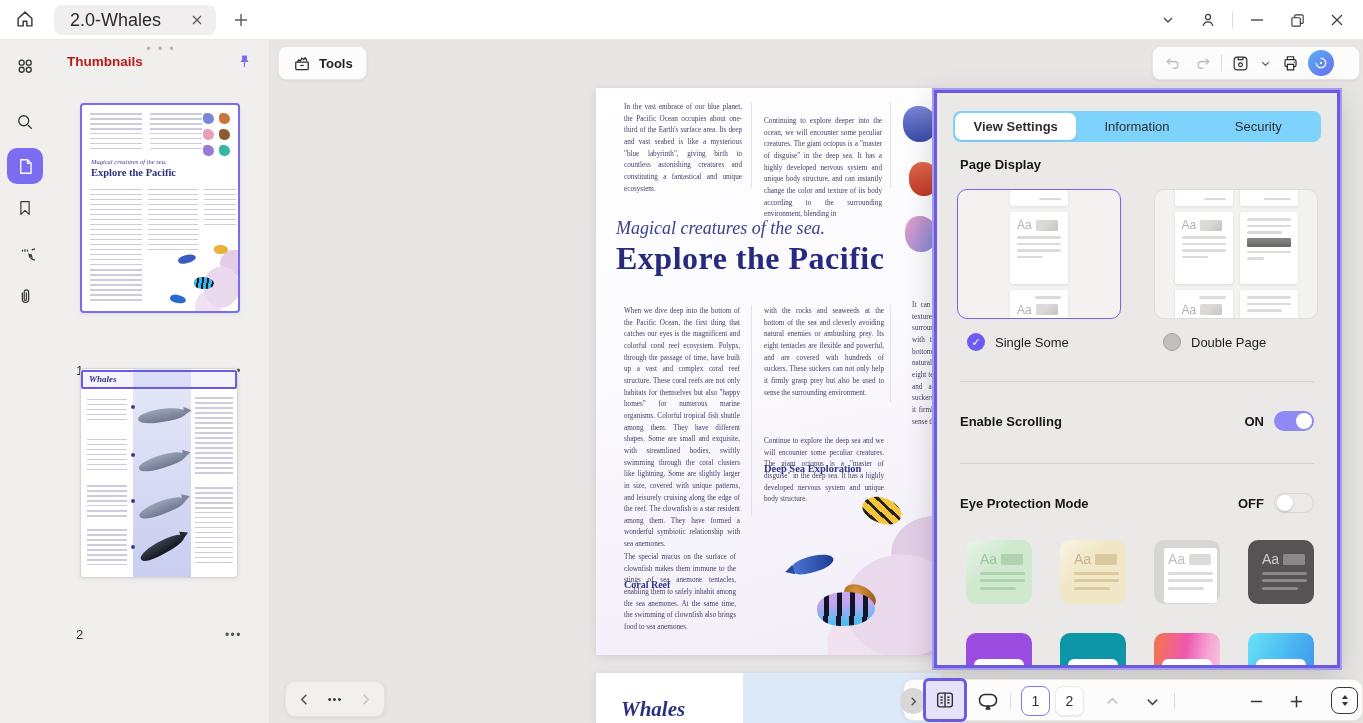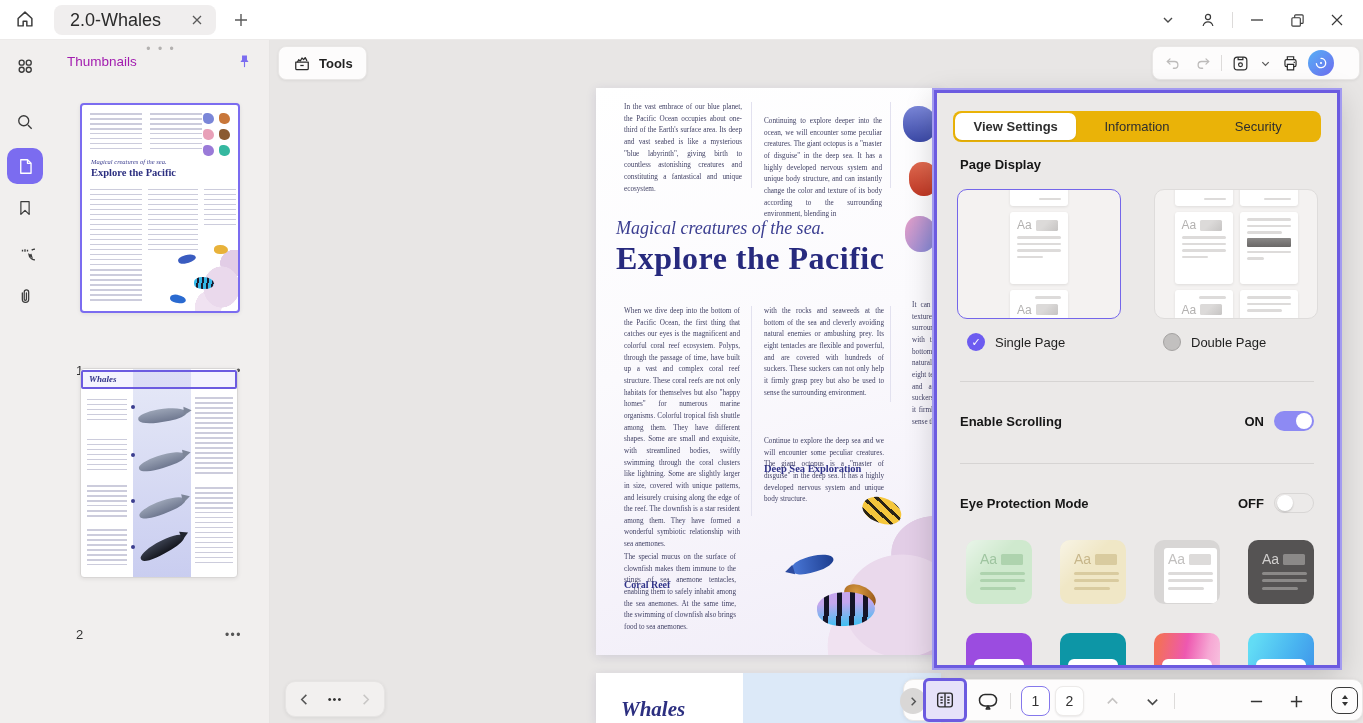--- a/index.html
+++ b/index.html
@@ -22,21 +22,21 @@
 
   
   .rail { position:absolute; left:0; top:40px; width:50px; height:683px; background:#f1efee; z-index:20; }
   .rail-btn { position:absolute; left:7px; width:36px; height:36px; border-radius:10px; display:flex; align-items:center; justify-content:center; }
   .rail-btn.active { background:#7b6cf0; }
 
   
   .thumbs { position:absolute; left:50px; top:40px; width:220px; height:683px; background:#f1efee; border-right:1px solid #e6e4e3; z-index:20; }
   .drag-handle { position:absolute; left:96px; top:2px; width:30px; text-align:center; color:#b3b1b0; font-size:12px; letter-spacing:2px; }
   .thumbs-header { position:absolute; left:17px; top:13px; width:186px; display:flex; align-items:center; }
-  .thumbs-title { font-size:13.5px; font-weight:normal; color:#a21caf; flex:1; }
+  .thumbs-title { font-size:13.5px; font-weight:bold; color:#b91c1c; flex:1; }
   .thumb { position:absolute; background:#fff; border-radius:4px; box-shadow:0 1px 4px rgba(0,0,0,.08); overflow:hidden; }
   .thumb1 { left:30px; top:63px; width:160px; height:210px; border:2px solid #7b6cf0; }
   .thumb2 { left:30px; top:328px; width:158px; height:210px; border:1px solid #d8d6d5; }
   .thumb-row { position:absolute; left:26px; width:166px; display:flex; align-items:center; }
   .thumb-row .num { font-size:13px; color:#333; flex:1; }
   .thumb-row .more { font-size:12px; color:#555; letter-spacing:1.5px; }
 
   .tbars { position:absolute; background:repeating-linear-gradient(to bottom,#ccccdc 0,#ccccdc 1.5px,transparent 1.5px,transparent 5px); }
   .mini-tag { position:absolute; left:9px; top:53px; font-family:"Liberation Serif",serif; font-style:italic; font-size:6.5px; color:#3b3e8f; }
   .mini-title { position:absolute; left:9px; top:62px; font-family:"Liberation Serif",serif; font-weight:bold; font-size:10.5px; color:#2c2f80; }
@@ -82,21 +82,21 @@
       background:repeating-linear-gradient(95deg,transparent 0 8px,#141428 8px 13px),linear-gradient(180deg,#c5a6ee 0 30%,#3ec0f2); }
   .fish-yellow { position:absolute; left:266px; top:410px; width:40px; height:25px; border-radius:55% 60% 50% 55%; transform:rotate(18deg);
       background:repeating-linear-gradient(25deg,#f5c63c 0 6px,#2a2416 6px 9px); }
   .shell { position:absolute; left:247px; top:498px; width:34px; height:21px; border-radius:50%; transform:rotate(28deg); background:radial-gradient(circle at 35% 40%,#d89a40,#8a4a10); }
   .page2 { position:absolute; left:596px; top:673px; width:345px; height:50px; background:#fff; box-shadow:0 2px 10px rgba(60,50,120,.14); z-index:1; overflow:hidden; }
   .page2-blue { position:absolute; left:147px; top:0; width:198px; height:50px; background:#dce9f8; }
   .whales-title { position:absolute; left:25px; top:24px; font-family:"Liberation Serif",serif; font-style:italic; font-weight:bold; font-size:21px; color:#2c2f80; }
 
   
   .panel { position:absolute; left:934px; top:90px; width:406px; height:578px; background:#ebe9e8; border:3px solid #6c5be0; box-shadow:0 0 0 2px #a39bf0, 0 8px 28px rgba(0,0,0,.18); z-index:10; overflow:hidden; }
-  .seg { position:absolute; left:16px; top:18px; width:368px; height:31px; background:#eab308; border-radius:8px; display:flex; padding:2px; }
+  .seg { position:absolute; left:16px; top:18px; width:368px; height:31px; background:#7dd3fc; border-radius:8px; display:flex; padding:2px; }
   .seg-tab { flex:1; display:flex; align-items:center; justify-content:center; font-size:13px; color:#2e2e2e; border-radius:7px; }
   .seg-tab.active { background:#fff; font-weight:bold; box-shadow:0 1px 2px rgba(0,0,0,.08); }
   .sec-head { position:absolute; left:23px; font-size:13px; font-weight:bold; color:#161616; }
   .pd-card { position:absolute; top:96px; width:164px; height:130px; background:#f4f2f1; border-radius:10px; overflow:hidden; }
   .pd-card.sel { left:20px; border:1.5px solid #7466ea; }
   .pd-card.unsel { left:217px; border:1px solid #dedcdb; }
   .pv { height:130px; overflow:hidden; display:flex; justify-content:center; gap:7px; padding-top:0; }
   .strip { width:58px; display:flex; flex-direction:column; gap:6px; transform:translateY(-14px); }
   .mp { background:#fff; border-radius:3px; box-shadow:0 1px 3px rgba(0,0,0,.09); padding:6px 7px; flex-shrink:0; }
   .mp-top { height:30px; display:flex; flex-direction:column; align-items:flex-end; justify-content:flex-end; gap:4px; }
@@ -466,21 +466,21 @@
               <div class="l w100" style="margin-top:0"></div>
               <div class="l w100"></div>
               <div class="l w80"></div>
             </div>
         </div>
       </div>
     </div>
 
     <div class="opt-row" style="left:30px">
       <span class="radio-on">✓</span>
-      <span class="opt-label">Single Page</span>
+      <span class="opt-label">Single Some</span>
     </div>
     <div class="opt-row" style="left:226px">
       <span class="radio-off"></span>
       <span class="opt-label">Double Page</span>
     </div>
 
     <div class="divider" style="top:288px"></div>
 
     <div class="set-row" style="top:318px">
       <span class="set-label">Enable Scrolling</span>

